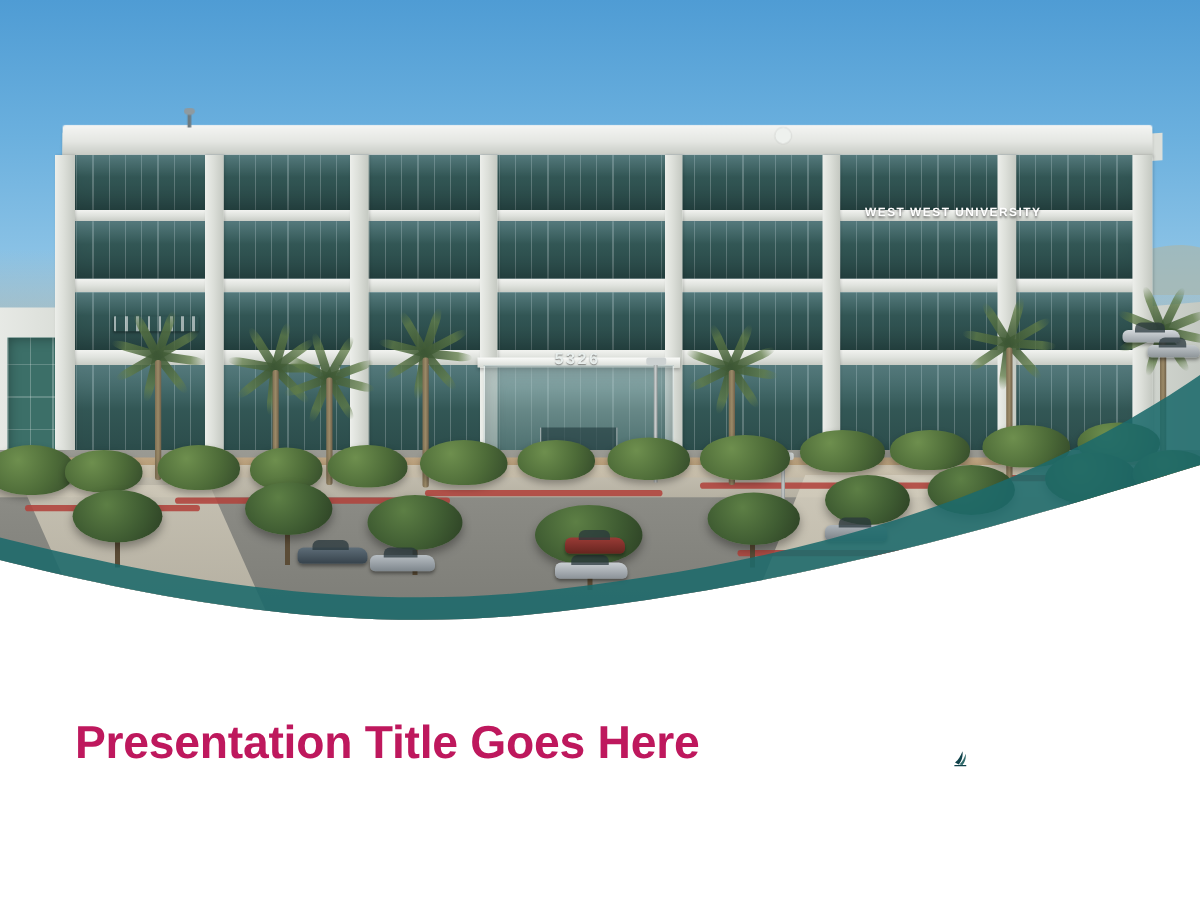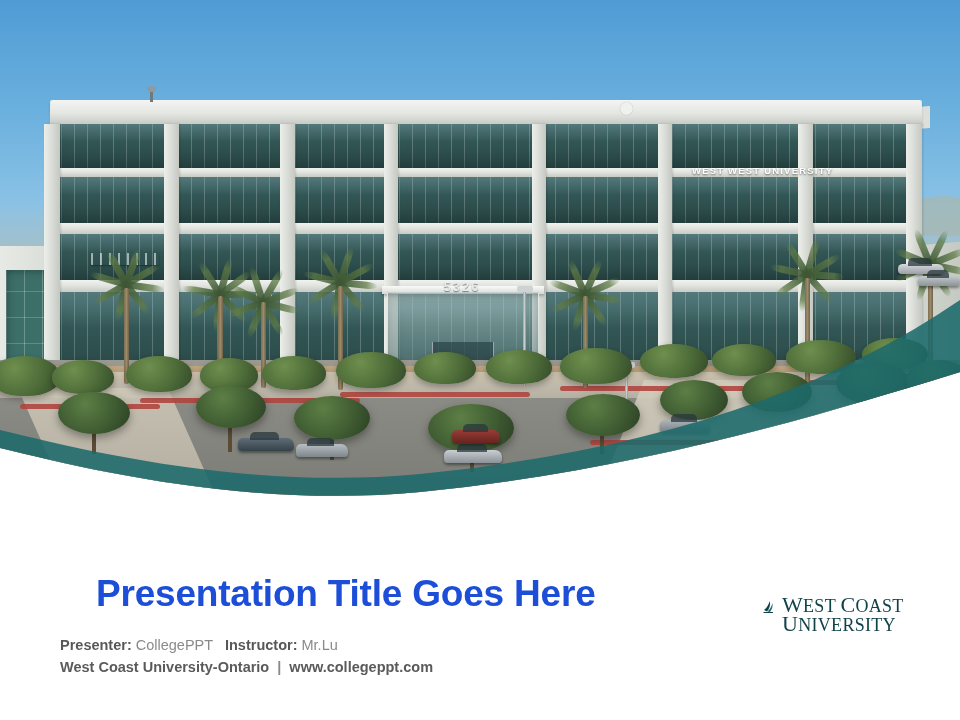--- a/index.html
+++ b/index.html
@@ -355,23 +355,22 @@
 
   
   #title {
     position: absolute;
     left: 60px;
     top: 548px;
     font-family: "Liberation Sans", sans-serif;
     font-weight: 700;
     font-size: 37px;
     letter-spacing: -0.2px;
-    color: #1d4ed8;
+    color: #be185d;
     white-space: nowrap;
-    margin-left: 36px;
   }
   #meta {
     position: absolute;
     left: 60px;
     top: 634px;
     font-family: "Liberation Sans", sans-serif;
     font-size: 14.5px;
     color: #6b6b6b;
     line-height: 22px;
     white-space: nowrap;
@@ -629,44 +628,22 @@
 
       <path d="M 0 430 C 90 452, 250 490, 420 474 C 640 452, 820 396, 960 300
                L 960 372
                C 820 415, 640 470, 420 492
                C 250 508, 90 470, 0 448 Z" fill="#1d6a6b" fill-opacity="0.88"></path>
     </svg>
   </div>
 
   <h1 id="title">Presentation Title Goes Here</h1>
 
-  <div id="meta">
-    <div>
-      <span class="lbl">Presenter:</span>
-      <span class="val">CollegePPT</span>
-      &nbsp;
-      <span class="lbl">Instructor:</span>
-      <span class="val">Mr.Lu</span>
-    </div>
-    <div>
-      <span class="line2">West Coast University-Ontario</span>
-      <span class="sep">|</span>
-      <span class="line2">www.collegeppt.com</span>
-    </div>
-  </div>
 
   <div id="logo">
     <svg class="mark" viewBox="0 0 32 32" aria-hidden="true">
       <path d="M4 22 C10 18, 13 11, 16 4 C17 12, 15 19, 10 25 Z" fill="#10424a"></path>
       <path d="M11 25 C16 21, 19 15, 21 8 C22 15, 20 21, 16 26 Z" fill="#2f6a6a"></path>
       <path d="M3 26 L22 26 L22 28 L3 28 Z" fill="#10424a"></path>
     </svg>
-    <div class="wordmark">
-      <div class="l1">
-        <span class="cap">W</span><span>EST </span><span class="cap">C</span><span>OAST</span>
-      </div>
-      <div class="l2">
-        <span class="cap">U</span><span>NIVERSITY</span>
-      </div>
-    </div>
   </div>
 
 </div>
 
 </body></html>

